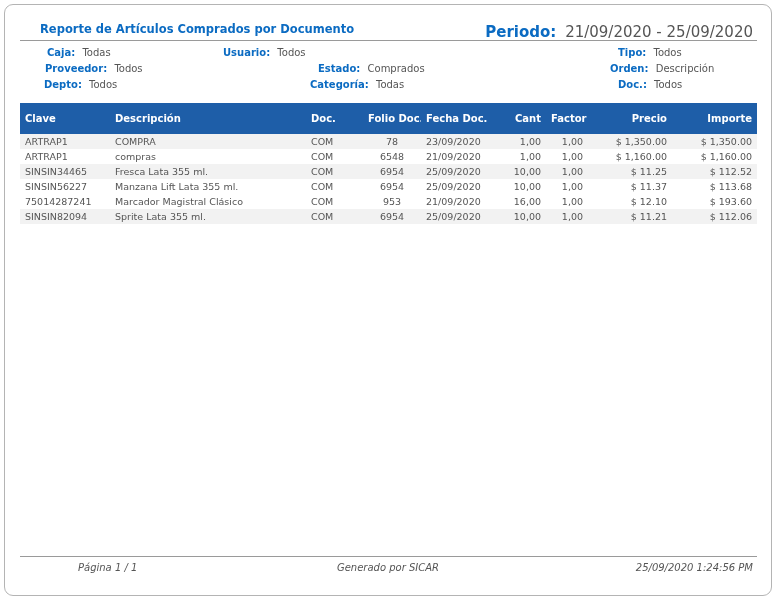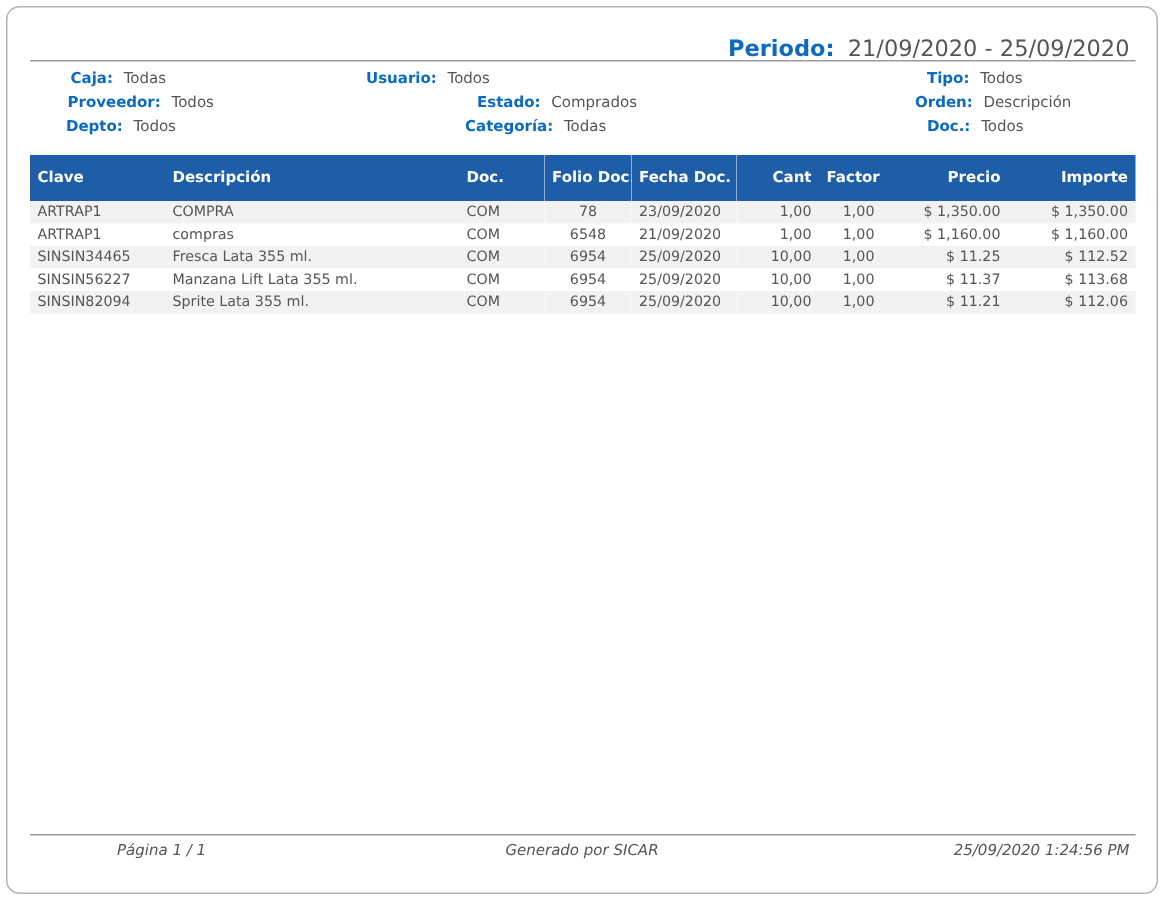--- a/index.html
+++ b/index.html
@@ -18,21 +18,21 @@
   .title{position:absolute;left:35px;top:17px;font-size:11.5px;font-weight:bold;
     color:var(--label-blue);}
   .period{position:absolute;top:18px;right:18px;font-size:15px;white-space:nowrap;}
   .flabel{color:var(--label-blue);font-weight:bold;}
   .fvalue{color:var(--text-gray);margin-left:4px;}
   .rule{position:absolute;left:15px;width:737px;height:1px;background:var(--line-gray);}
   .rule-top{top:35px;}
   .rule-bottom{top:551px;}
   .filter{position:absolute;font-size:10px;white-space:nowrap;}
   .f-caja{left:42px;top:42px;}
-  .f-usuario{left:239px;top:42px;}
+  .f-usuario{left:218px;top:42px;}
   .f-tipo{left:613px;top:42px;}
   .f-proveedor{left:40px;top:58px;}
   .f-estado{left:313px;top:58px;}
   .f-orden{left:605px;top:58px;}
   .f-depto{left:39px;top:74px;}
   .f-categoria{left:305px;top:74px;}
   .f-doc{left:613px;top:74px;}
   .report-table{position:absolute;left:15px;top:98px;width:737px;
     border-collapse:collapse;table-layout:fixed;}
   .report-table thead th{background:var(--header-bg);color:#ffffff;font-weight:bold;
@@ -49,20 +49,21 @@
   .footer-text{position:absolute;top:557px;font-size:10px;color:var(--text-gray);white-space:nowrap;font-style:italic;}
   .footer-page{left:73px;}
   .footer-center{left:0;right:0;text-align:center;}
   .footer-time{right:18px;}
 </style>
 </head>
 <body>
 
 <div class="page">
 
+  <div class="title">Reporte de Artículos Comprados por Documento</div>
 
   <div class="period">
     <span class="flabel">Periodo:</span>
     <span class="fvalue">21/09/2020 - 25/09/2020</span>
   </div>
 
   <div class="rule rule-top"></div>
 
   <div class="filter f-caja">
     <span class="flabel">Caja:</span>
@@ -164,20 +165,31 @@
           <td>SINSIN56227</td>
           <td>Manzana Lift Lata 355 ml.</td>
           <td>COM</td>
           <td>6954</td>
           <td>25/09/2020</td>
           <td>10,00</td>
           <td>1,00</td>
           <td>$ 11.37</td>
           <td>$ 113.68</td>
         </tr>
+        <tr>
+          <td>75014287241</td>
+          <td>Marcador Magistral Clásico</td>
+          <td>COM</td>
+          <td>953</td>
+          <td>21/09/2020</td>
+          <td>16,00</td>
+          <td>1,00</td>
+          <td>$ 12.10</td>
+          <td>$ 193.60</td>
+        </tr>
         <tr class="alt">
           <td>SINSIN82094</td>
           <td>Sprite Lata 355 ml.</td>
           <td>COM</td>
           <td>6954</td>
           <td>25/09/2020</td>
           <td>10,00</td>
           <td>1,00</td>
           <td>$ 11.21</td>
           <td>$ 112.06</td>

